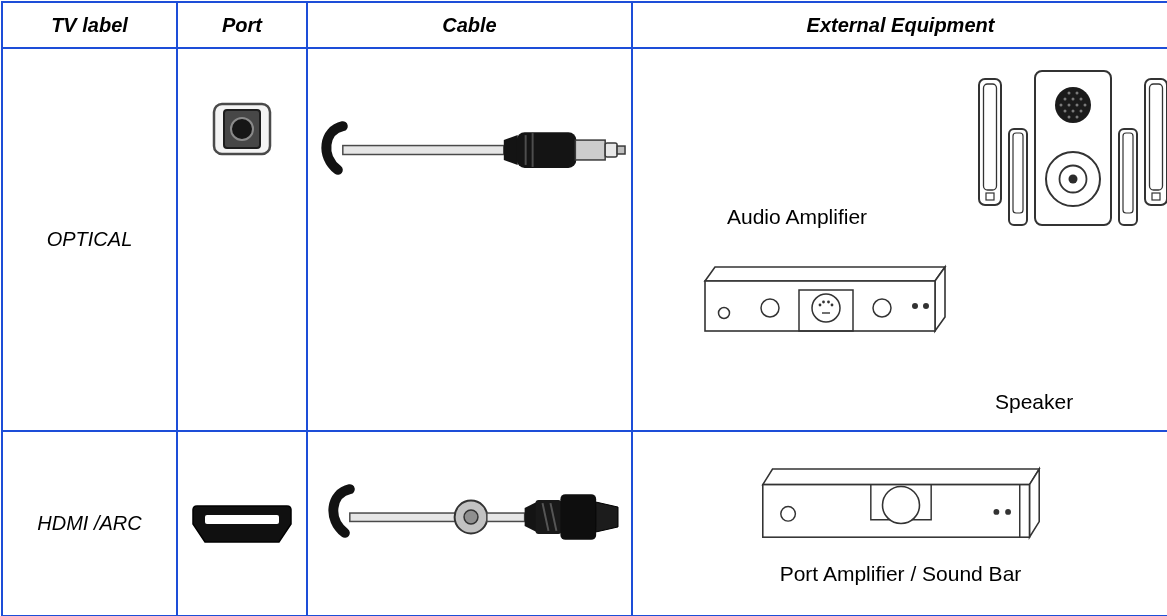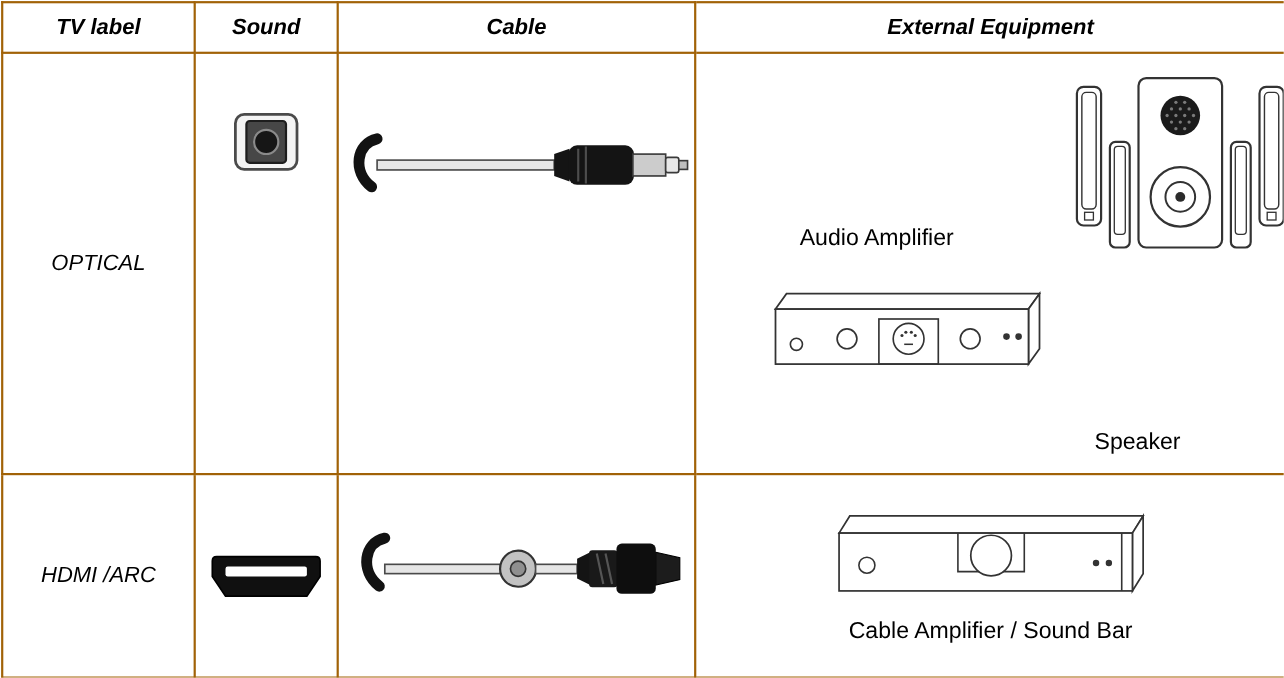--- a/index.html
+++ b/index.html
@@ -11,21 +11,21 @@
     color: #000;
     overflow: hidden;
   }
   table.conn {
     border-collapse: collapse;
     width: 1165px;
     table-layout: fixed;
     margin: 1px;
   }
   th, td {
-    border: 2px solid #a16207;
+    border: 2px solid #1d4ed8;
     padding: 0;
     vertical-align: top;
     background: #fff;
   }
   th {
     font-style: italic;
     font-weight: bold;
     font-size: 20px;
     height: 46px;
     text-align: center;
@@ -70,21 +70,21 @@
   <colgroup>
     <col style="width:175px">
     <col style="width:130px">
     <col style="width:325px">
     <col style="width:537px">
   </colgroup>
 
   <tbody>
       <tr>
     <th>TV label</th>
-    <th>Sound</th>
+    <th>Port</th>
     <th>Cable</th>
     <th>External Equipment</th>
   </tr>
 
   <tr class="r1">
     <td>
       <div class="vcenter big-label">OPTICAL</div>
     </td>
 
     <td>
@@ -216,18 +216,18 @@
           <polygon points="8,24 18,8 292,8 282,24" fill="#fff" stroke="#333" stroke-width="1.6"></polygon>
           <polygon points="282,24 292,8 292,62 282,78" fill="#fff" stroke="#333" stroke-width="1.6"></polygon>
           <rect x="8" y="24" width="274" height="54" fill="#fff" stroke="#333" stroke-width="1.6"></rect>
           <circle cx="34" cy="54" r="7.5" fill="none" stroke="#333" stroke-width="1.5"></circle>
           <path d="M 119 24 V 60 H 181 V 24" fill="none" stroke="#333" stroke-width="1.5"></path>
           <circle cx="150" cy="45" r="19" fill="#fff" stroke="#333" stroke-width="1.6"></circle>
           <circle cx="248" cy="52" r="3" fill="#333"></circle>
           <circle cx="260" cy="52" r="3" fill="#333"></circle>
           <line x1="272" y1="24" x2="272" y2="78" stroke="#333" stroke-width="1.5"></line>
         </svg>
-        <div class="eq-label">Cable Amplifier / Sound Bar</div>
+        <div class="eq-label">Port Amplifier / Sound Bar</div>
       </div>
     </td>
   </tr>
 </tbody>
   </table>
 
 </body></html>

